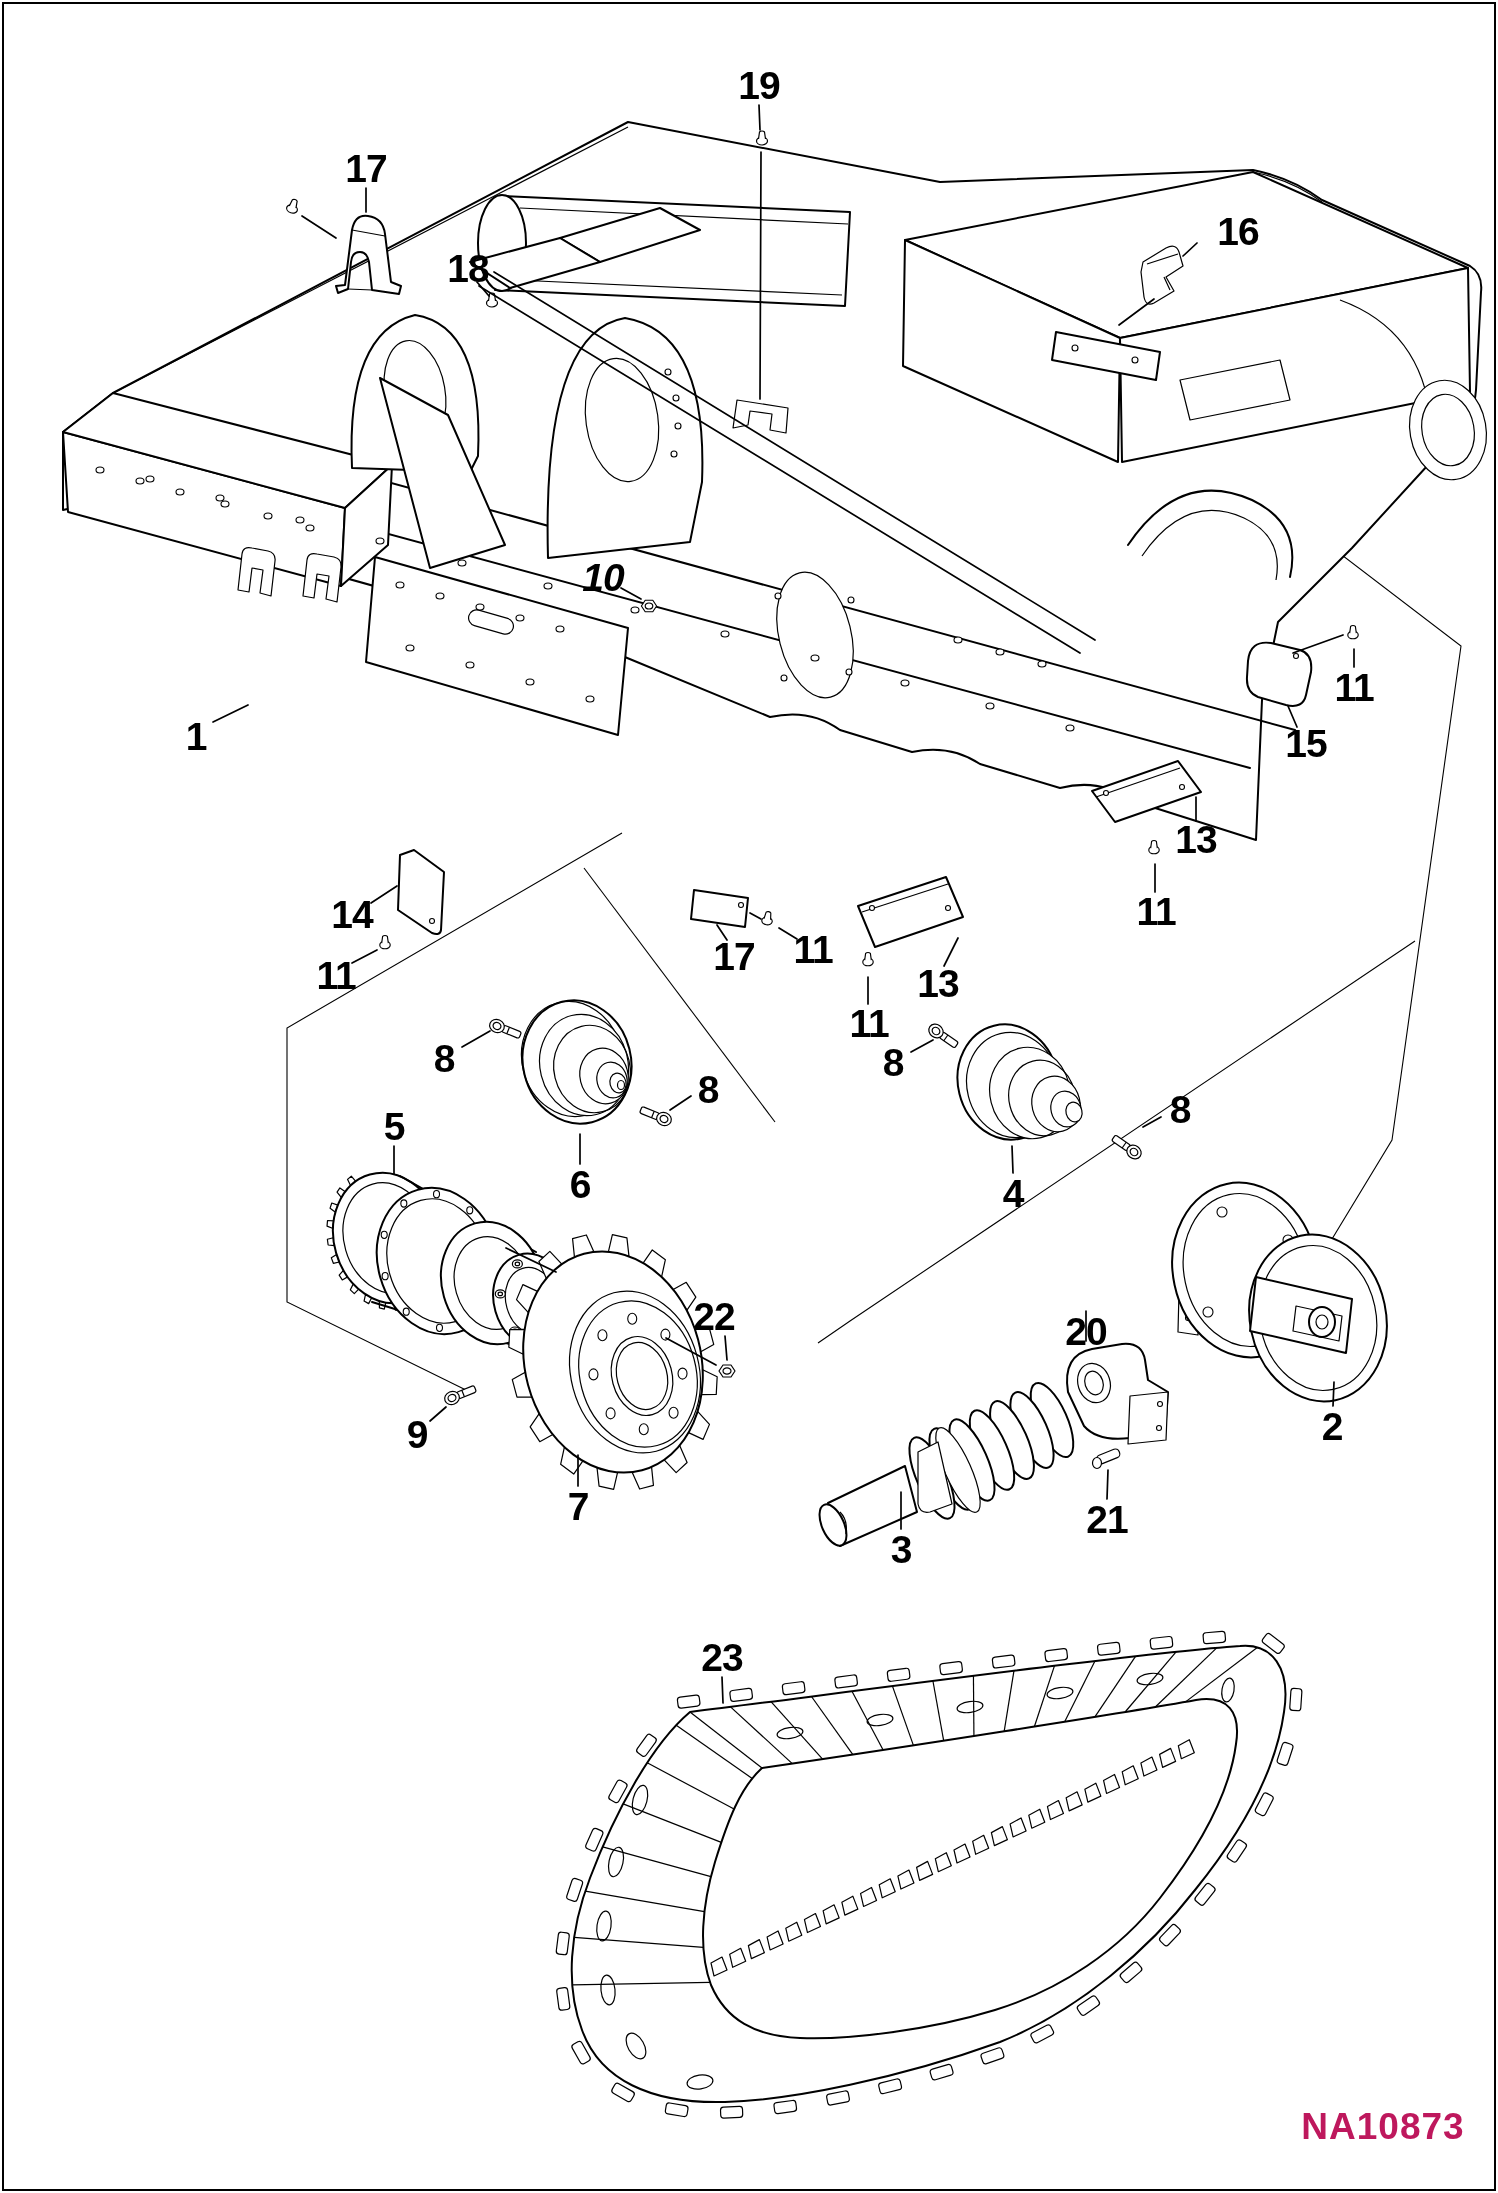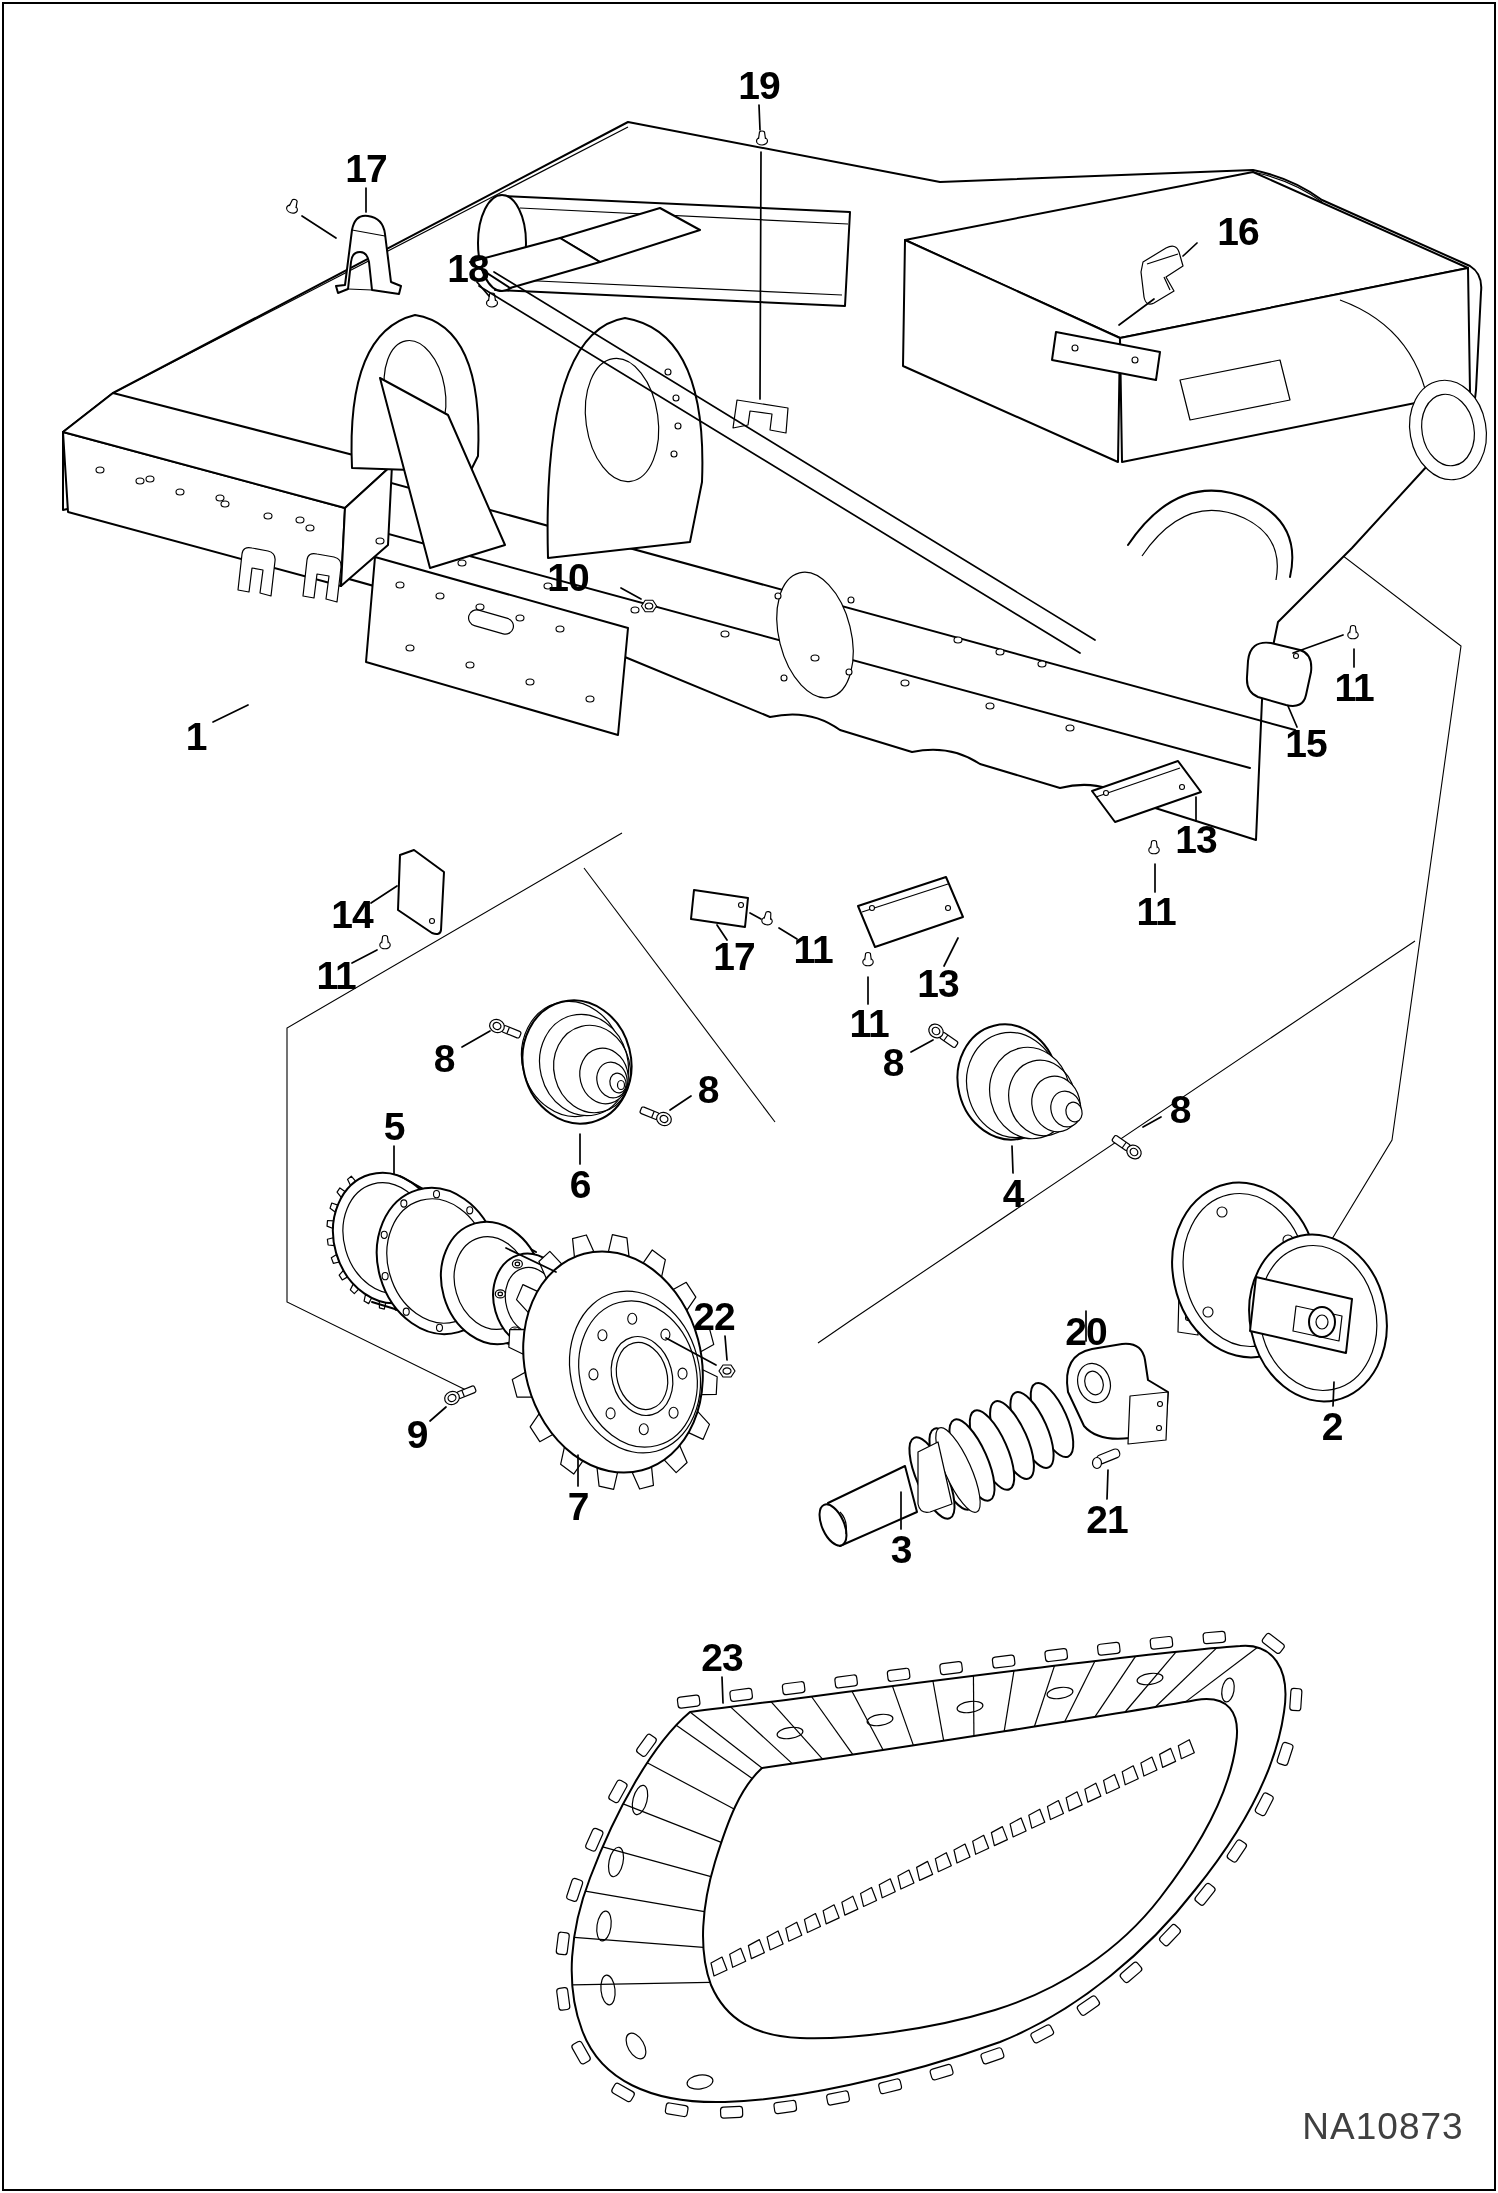--- a/index.html
+++ b/index.html
@@ -2,22 +2,22 @@
 <html><head>
 <meta charset="utf-8">
 <style>
   html,body{margin:0;padding:0;background:#fff;}
   .page{position:relative;width:1498px;height:2193px;background:#fff;overflow:hidden;
         font-family:"Liberation Sans",sans-serif;}
   .frame-border{position:absolute;inset:2px;border:2.5px solid #000;pointer-events:none;}
   #art{position:absolute;left:0;top:0;}
   .callout{position:absolute;transform:translate(-50%,-50%);font-weight:700;font-size:39px;
            color:#000;letter-spacing:-1px;line-height:1;white-space:nowrap;}
-  .figcode{position:absolute;transform:translate(-50%,-50%);font-size:37px;font-weight:400;
-           color:#404040;letter-spacing:1px;white-space:nowrap;}
+  .figcode{position:absolute;transform:translate(-50%,-50%);font-size:37px;font-weight:700;
+           color:#be185d;letter-spacing:1px;white-space:nowrap;}
   svg *{vector-effect:none;}
   .ln  {fill:none;stroke:#000;stroke-width:2;stroke-linejoin:round;stroke-linecap:round;}
   .lnf {fill:#fff;stroke:#000;stroke-width:2;stroke-linejoin:round;}
   .th  {fill:none;stroke:#000;stroke-width:1.2;stroke-linejoin:round;}
   .thf {fill:#fff;stroke:#000;stroke-width:1.2;stroke-linejoin:round;}
   .dot {fill:#fff;stroke:#000;stroke-width:1.1;}
   .lead{fill:none;stroke:#000;stroke-width:1.7;stroke-linecap:round;}
   .xln {fill:none;stroke:#000;stroke-width:1.1;}
 </style>
 </head>
@@ -549,21 +549,21 @@
       <div class="callout" style="left: 901px; top: 1549px;">3</div>
       <div class="callout" style="left: 1013px; top: 1193px;">4</div>
       <div class="callout" style="left: 394px; top: 1126px;">5</div>
       <div class="callout" style="left: 580px; top: 1184px;">6</div>
       <div class="callout" style="left: 578px; top: 1506px;">7</div>
       <div class="callout" style="left: 444px; top: 1058px;">8</div>
       <div class="callout" style="left: 708px; top: 1089px;">8</div>
       <div class="callout" style="left: 893px; top: 1062px;">8</div>
       <div class="callout" style="left: 1180px; top: 1109px;">8</div>
       <div class="callout" style="left: 417px; top: 1434px;">9</div>
-      <div class="callout" style="left: 568px; top: 577px;">10</div>
+      <div class="callout" style="left: 603px; top: 577px; font-style: italic;">10</div>
       <div class="callout" style="left: 336px; top: 975px;">11</div>
       <div class="callout" style="left: 813px; top: 949px;">11</div>
       <div class="callout" style="left: 869px; top: 1023px;">11</div>
       <div class="callout" style="left: 1156px; top: 911px;">11</div>
       <div class="callout" style="left: 1354px; top: 687px;">11</div>
       <div class="callout" style="left: 734px; top: 956px;">17</div>
       <div class="callout" style="left: 938px; top: 983px;">13</div>
       <div class="callout" style="left: 1196px; top: 839px;">13</div>
       <div class="callout" style="left: 352px; top: 914px;">14</div>
       <div class="callout" style="left: 1306px; top: 743px; text-align: center;">15</div>

